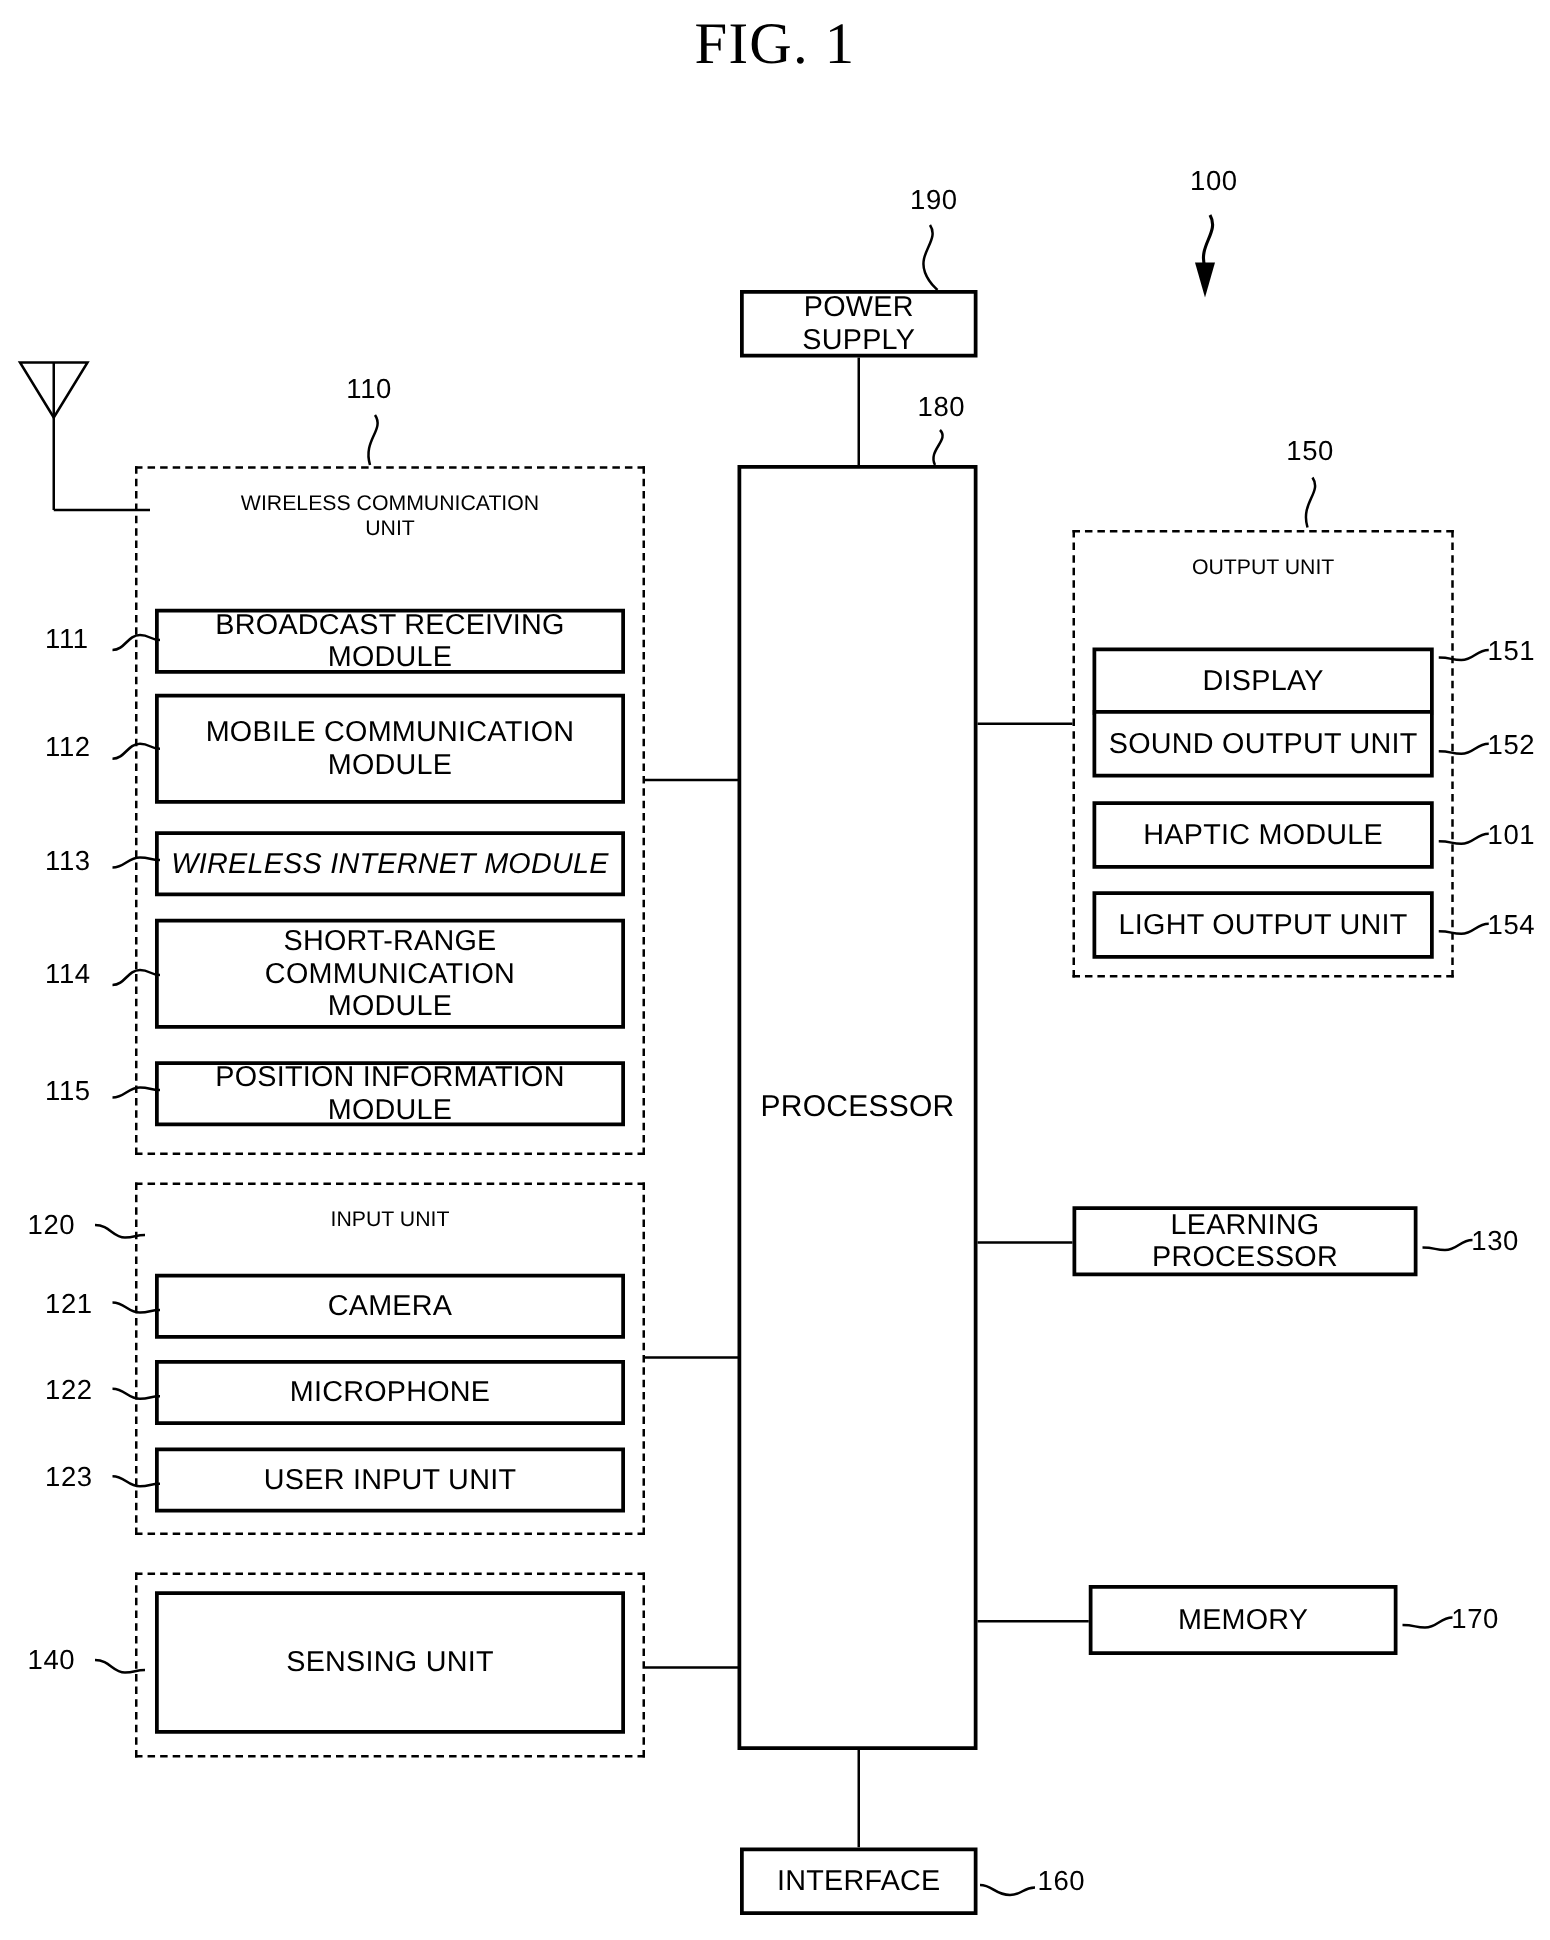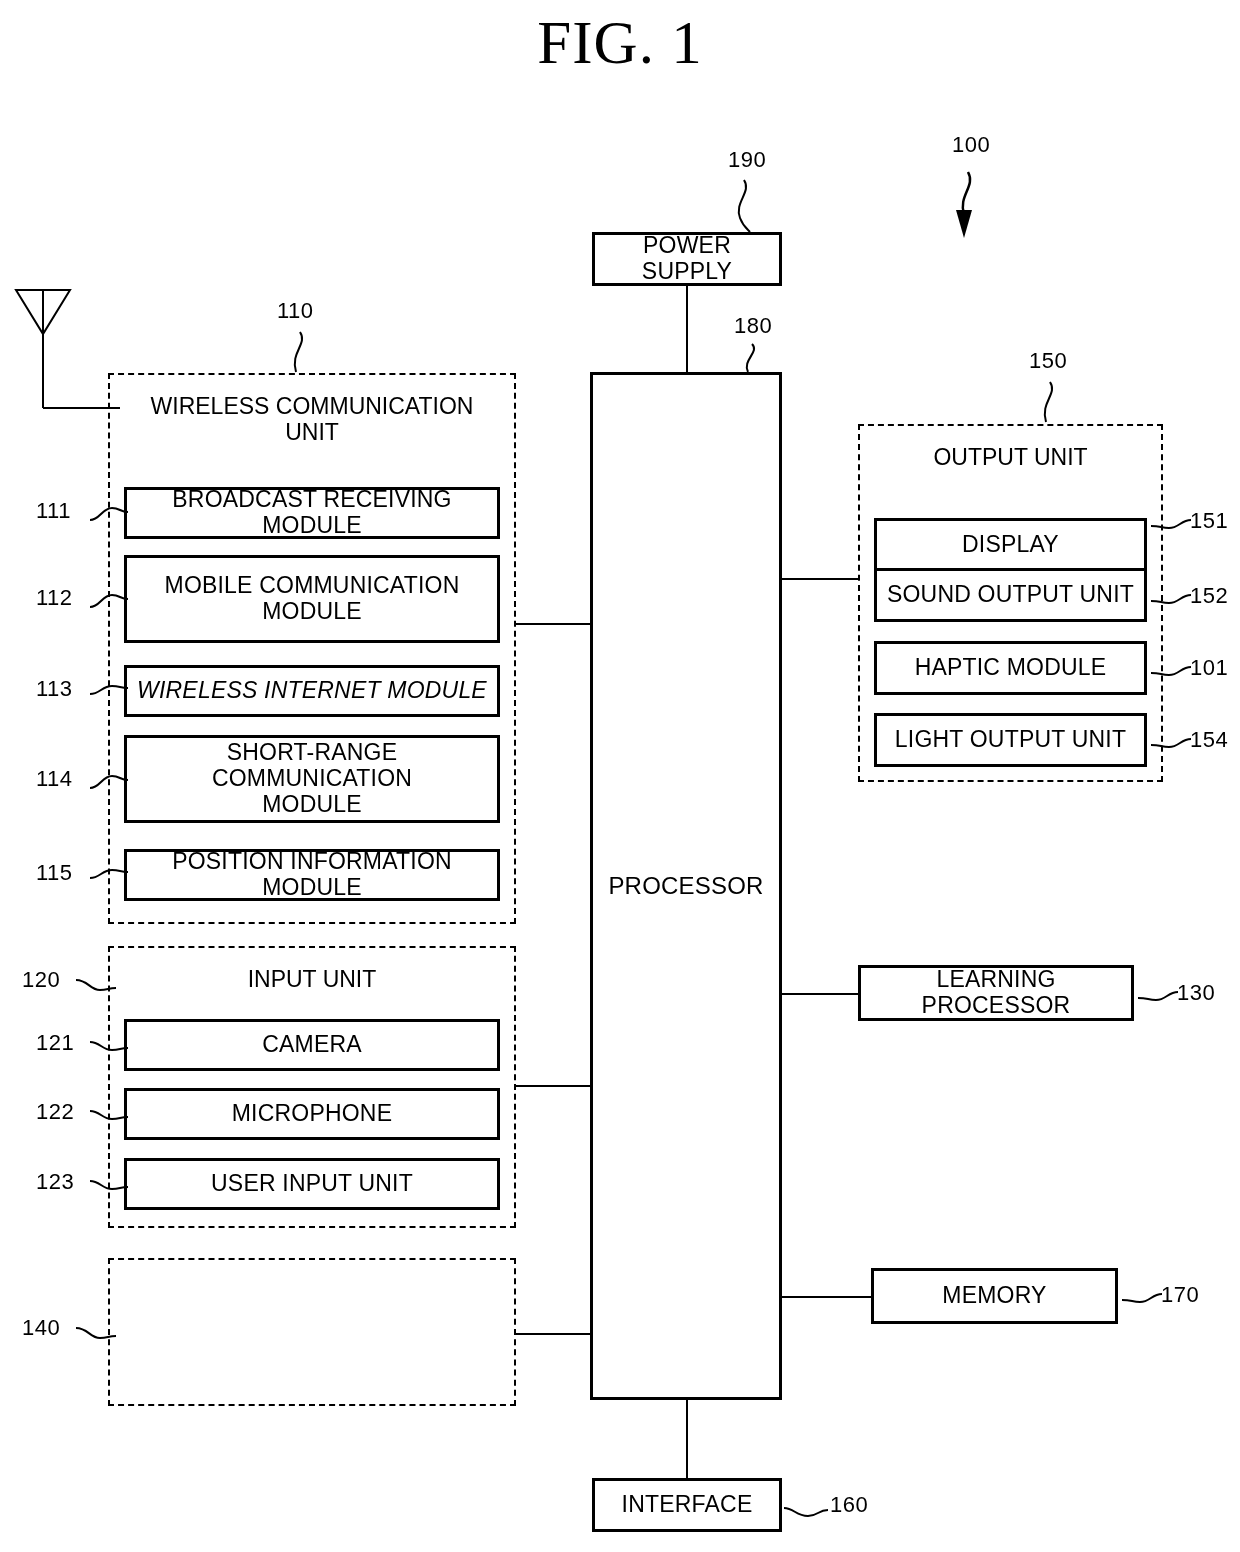--- a/index.html
+++ b/index.html
@@ -20,21 +20,21 @@
   }
 
   
   .fig-title {
     position: absolute;
     left: 0;
     top: 8px;
     width: 1240px;
     text-align: center;
     font-family: "Liberation Serif", serif;
-    font-size: 61px;
+    font-size: 47px;
     letter-spacing: 1px;
   }
 
   
   .block {
     position: absolute;
     box-sizing: border-box;
     border: 3px solid #000;
     background: #fff;
     display: flex;
@@ -51,21 +51,21 @@
     position: absolute;
     box-sizing: border-box;
     border: 2px dashed #000;
     background: transparent;
   }
   .group-title {
     position: absolute;
     left: 0;
     width: 100%;
     text-align: center;
-    font-size: 23px;
+    font-size: 17px;
     line-height: 1.15;
   }
 
   
   .hline {
     position: absolute;
     height: 0;
     border-top: 2px solid #000;
   }
   .vline {
@@ -225,20 +225,23 @@
     <span>USER INPUT UNIT</span>
   </div>
   <div class="ref" style="left:36px; top:1169px;">123</div>
   <svg class="leader" style="left:88px; top:1169px;" width="46" height="30" viewBox="0 0 46 30">
     <path d="M2 12 C 12 12, 14 20, 24 20 C 32 20, 32 18, 40 18"></path>
   </svg>
 
   <div class="hline" style="left:516px; top:1085px; width:76px;"></div>
 
   <div class="group" style="left:108px; top:1258px; width:408px; height:148px;"></div>
+  <div class="block" style="left:124px; top:1273px; width:376px; height:114px;">
+    <span>SENSING UNIT</span>
+  </div>
   <div class="ref" style="left:22px; top:1315px;">140</div>
   <svg class="leader" style="left:74px; top:1318px;" width="46" height="30" viewBox="0 0 46 30">
     <path d="M2 10 C 14 10, 16 20, 26 20 C 34 20, 34 18, 42 18"></path>
   </svg>
 
   <div class="hline" style="left:516px; top:1333px; width:76px;"></div>
 
   <div class="group" style="left:858px; top:424px; width:305px; height:358px;"></div>
   <div class="group-title" style="left:858px; top:444px; width:305px;">
     <span>OUTPUT UNIT</span>

